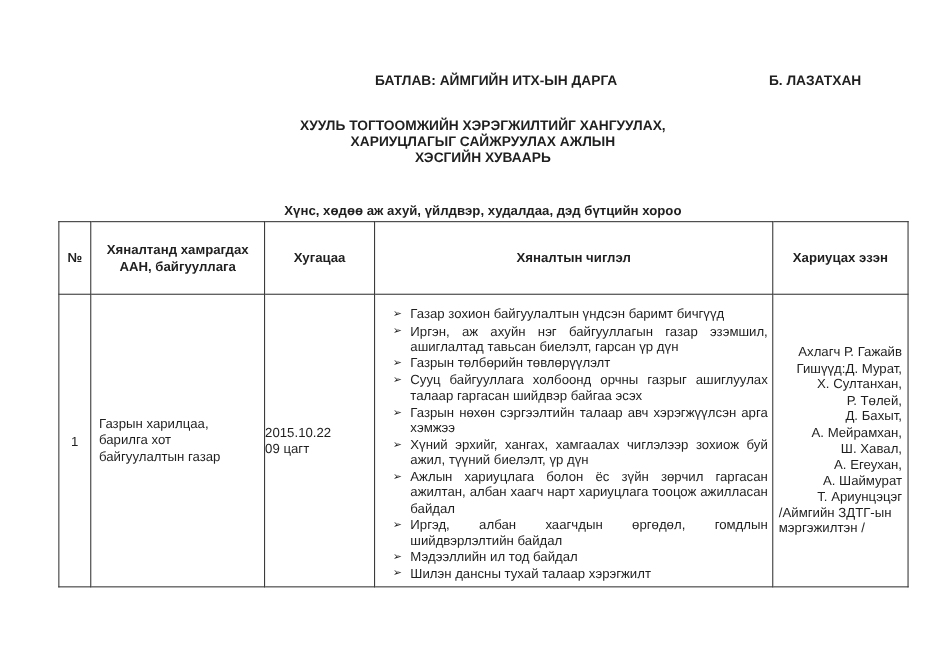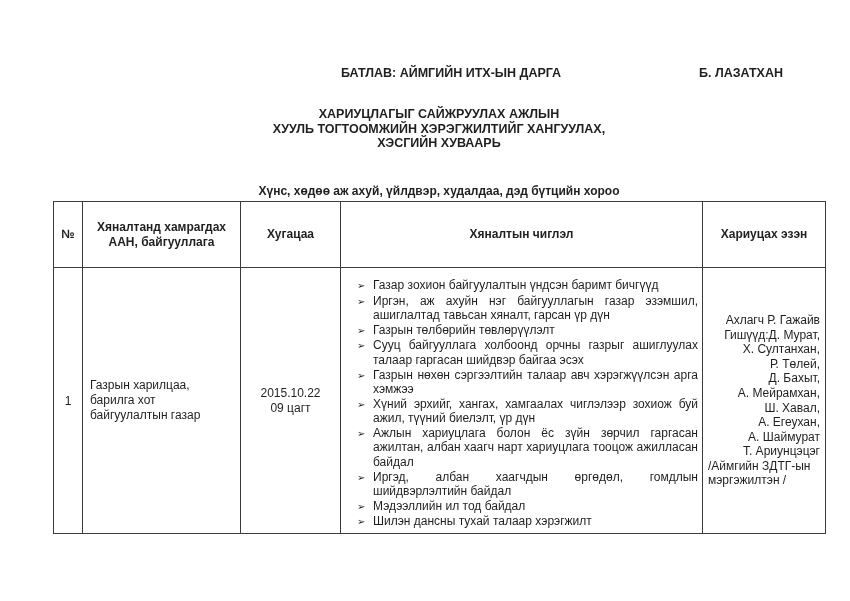--- a/index.html
+++ b/index.html
@@ -69,21 +69,21 @@
     height: 266px;
     vertical-align: middle;
   }
   td.num-cell { text-align: center; }
   td.org-cell {
     text-align: left;
     padding: 0 7px;
     line-height: 15px;
   }
   td.time-cell {
-    text-align: center;
+    text-align: left;
     line-height: 15px;
   }
   td.directions-cell {
     vertical-align: top;
     padding: 7px 4px 0 16px;
   }
   .bullet { display: flex; line-height: 14.6px; }
   .marker {
     flex: 0 0 16px;
     width: 16px;
@@ -98,22 +98,22 @@
 </style>
 </head>
 <body>
 
 <div class="page">
 
   <span class="approval-label">БАТЛАВ: АЙМГИЙН ИТХ-ЫН ДАРГА</span>
   <span class="approver-name">Б. ЛАЗАТХАН</span>
 
   <div class="doc-title">
+    <div>ХУУЛЬ ТОГТООМЖИЙН ХЭРЭГЖИЛТИЙГ ХАНГУУЛАХ,</div>
     <div>ХАРИУЦЛАГЫГ САЙЖРУУЛАХ АЖЛЫН</div>
-    <div>ХУУЛЬ ТОГТООМЖИЙН ХЭРЭГЖИЛТИЙГ ХАНГУУЛАХ,</div>
     <div>ХЭСГИЙН ХУВААРЬ</div>
   </div>
 
   <div class="doc-subtitle">Хүнс, хөдөө аж ахуй, үйлдвэр, худалдаа, дэд бүтцийн хороо</div>
 
   <table class="schedule">
     <colgroup>
       <col style="width:29px">
       <col style="width:158px">
       <col style="width:100px">
@@ -138,21 +138,21 @@
           <div>09 цагт</div>
         </td>
         <td class="directions-cell">
           <div class="bullets">
               <div class="bullet">
               <span class="marker">➢</span>
               <span class="bullet-text">Газар зохион байгуулалтын үндсэн баримт бичгүүд</span>
             </div>
               <div class="bullet">
               <span class="marker">➢</span>
-              <span class="bullet-text">Иргэн, аж ахуйн нэг байгууллагын газар эзэмшил, ашиглалтад тавьсан хяналт, гарсан үр дүн</span>
+              <span class="bullet-text">Иргэн, аж ахуйн нэг байгууллагын газар эзэмшил, ашиглалтад тавьсан биелэлт, гарсан үр дүн</span>
             </div>
               <div class="bullet">
               <span class="marker">➢</span>
               <span class="bullet-text">Газрын төлбөрийн төвлөрүүлэлт</span>
             </div>
               <div class="bullet">
               <span class="marker">➢</span>
               <span class="bullet-text">Сууц байгууллага холбоонд орчны газрыг ашиглуулах талаар гаргасан шийдвэр байгаа эсэх</span>
             </div>
               <div class="bullet">

